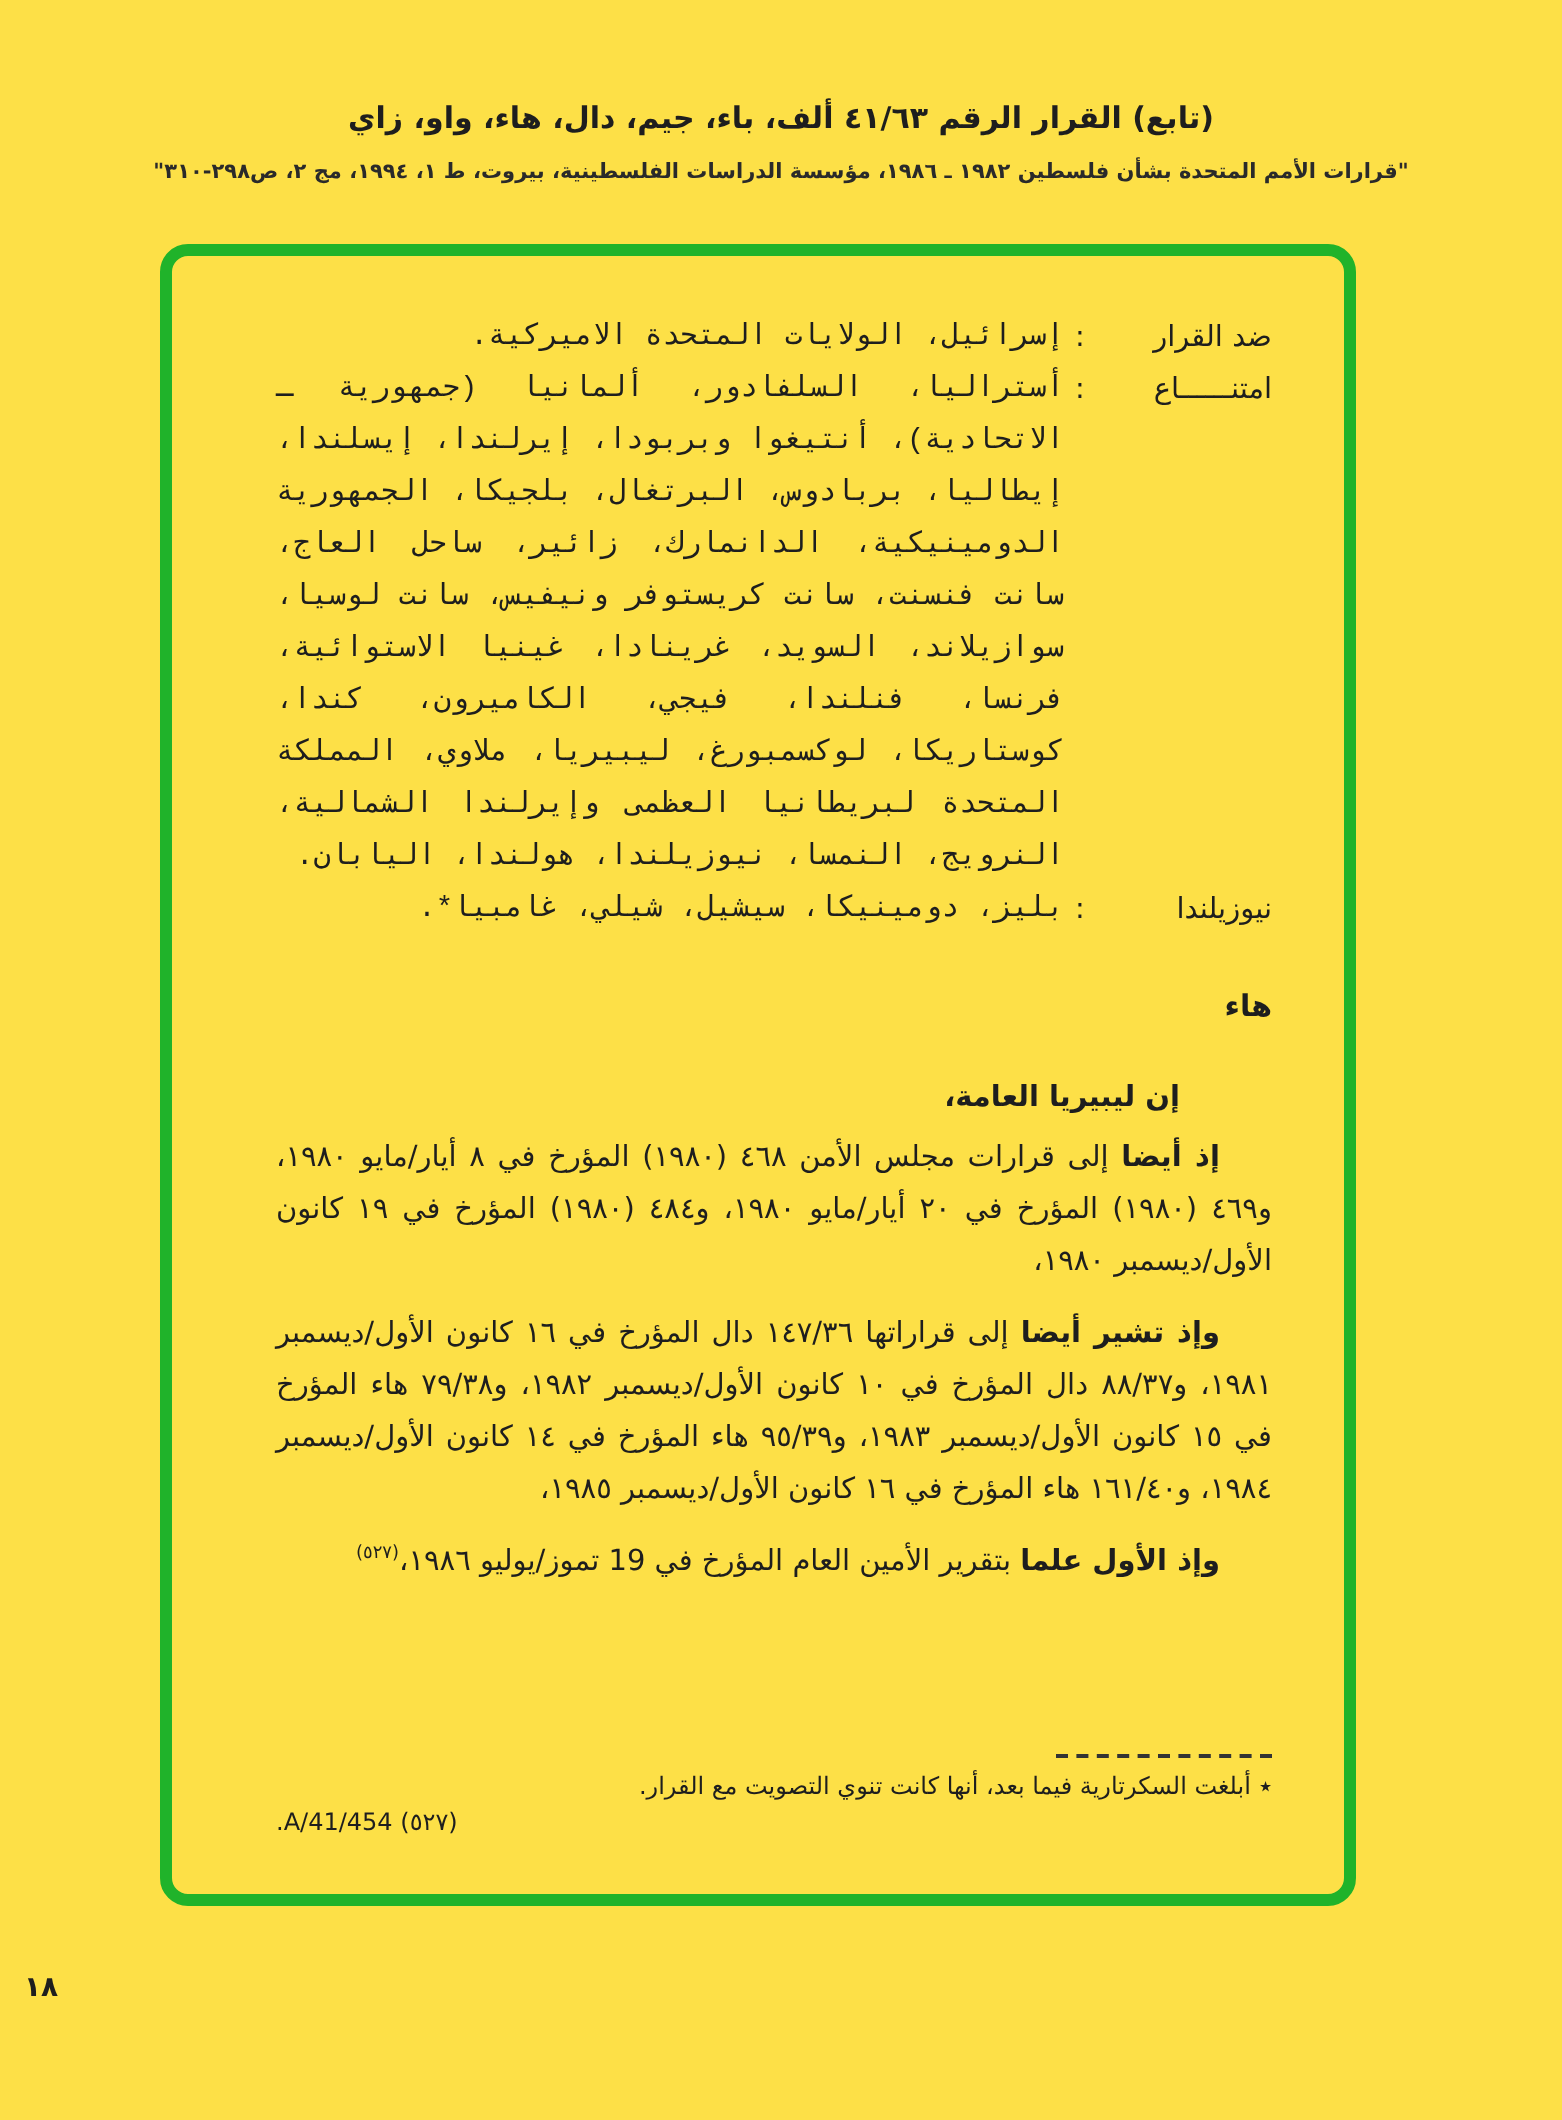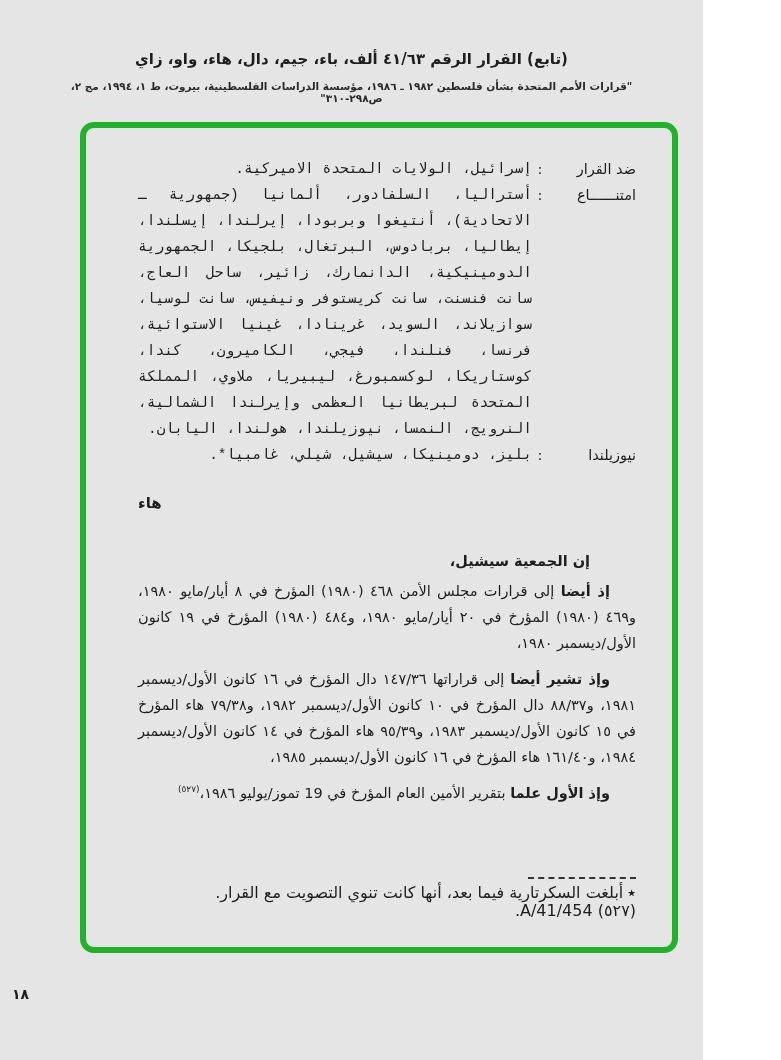--- a/index.html
+++ b/index.html
@@ -3,23 +3,23 @@
 <meta charset="utf-8">
 <style>
   html, body {
     margin: 0;
     padding: 0;
     background: #ffffff;
     font-family: "DejaVu Sans", sans-serif;
   }
   .page {
     position: relative;
-    width: 703px;
+    width: 781px;
     height: 1060px;
-    background: #e5e5e5;
+    background: #fde047;
     overflow: hidden;
     color: #1e1e1e;
   }
   
   .header {
     position: absolute;
     top: 50px;
     left: 40px;
     right: 40px;
     text-align: center;
@@ -72,24 +72,24 @@
     text-align: center;
   }
   .vote-text {
     flex: 1 1 auto;
     text-align: justify;
     text-justify: inter-word;
     font-family: Liberation Mono, monospace;
   }
   
   .section-letter {
-    text-align: left;
+    text-align: right;
     font-weight: bold;
     margin-top: 22px;
-    margin-bottom: 32px;
+    margin-bottom: 20px;
     font-size: 15px;
   }
   .opening {
     font-weight: bold;
     text-indent: 46px;
     margin-bottom: 4px;
   }
   .para {
     margin: 0 0 10px 0;
     text-indent: 26px;
@@ -103,34 +103,34 @@
     font-size: 9px;
     line-height: 0;
   }
   
   .footnotes {
     position: absolute;
     right: 36px;
     left: 52px;
     bottom: 28px;
     direction: rtl;
-    font-size: 16px;
+    font-size: 12px;
     line-height: 16px;
   }
   .footnote-rule {
     width: 108px;
     border-top: 2px dashed #333333;
     margin-bottom: 6px;
   }
   .footnote-1 .marker {
     font-weight: bold;
     margin-left: 4px;
   }
   .footnote-2 {
-    text-align: right;
+    text-align: left;
     direction: rtl;
     margin-top: 2px;
   }
   
   .page-number {
     position: absolute;
     bottom: 58px;
     left: 12px;
     right: 0;
     text-align: left;
@@ -164,21 +164,21 @@
       </div>
 
       <div class="vote-row">
         <span class="vote-label">نيوزيلندا</span>
         <span class="vote-sep">:</span>
         <span class="vote-text">بليز، دومينيكا، سيشيل، شيلي، غامبيا*.</span>
       </div>
 
       <div class="section-letter">هاء</div>
 
-      <div class="opening">إن الجمعية سيشيل،</div>
+      <div class="opening">إن ليبيريا العامة،</div>
 
       <p class="para"><span class="lead">إذ أيضا</span><span> إلى قرارات مجلس الأمن ٤٦٨ (١٩٨٠) المؤرخ في ٨ أيار/مايو ١٩٨٠، و٤٦٩ (١٩٨٠) المؤرخ في ٢٠ أيار/مايو ١٩٨٠، و٤٨٤ (١٩٨٠) المؤرخ في ١٩ كانون الأول/ديسمبر ١٩٨٠،</span></p>
 
       <p class="para"><span class="lead">وإذ تشير أيضا</span><span> إلى قراراتها ١٤٧/٣٦ دال المؤرخ في ١٦ كانون الأول/ديسمبر ١٩٨١، و٨٨/٣٧ دال المؤرخ في ١٠ كانون الأول/ديسمبر ١٩٨٢، و٧٩/٣٨ هاء المؤرخ في ١٥ كانون الأول/ديسمبر ١٩٨٣، و٩٥/٣٩ هاء المؤرخ في ١٤ كانون الأول/ديسمبر ١٩٨٤، و١٦١/٤٠ هاء المؤرخ في ١٦ كانون الأول/ديسمبر ١٩٨٥،</span></p>
 
       <p class="para"><span class="lead">وإذ الأول علما</span><span> بتقرير الأمين العام المؤرخ في 19 تموز/يوليو ١٩٨٦،</span><sup>(٥٢٧)</sup></p>
 
     </div>
 
     <div class="footnotes">

